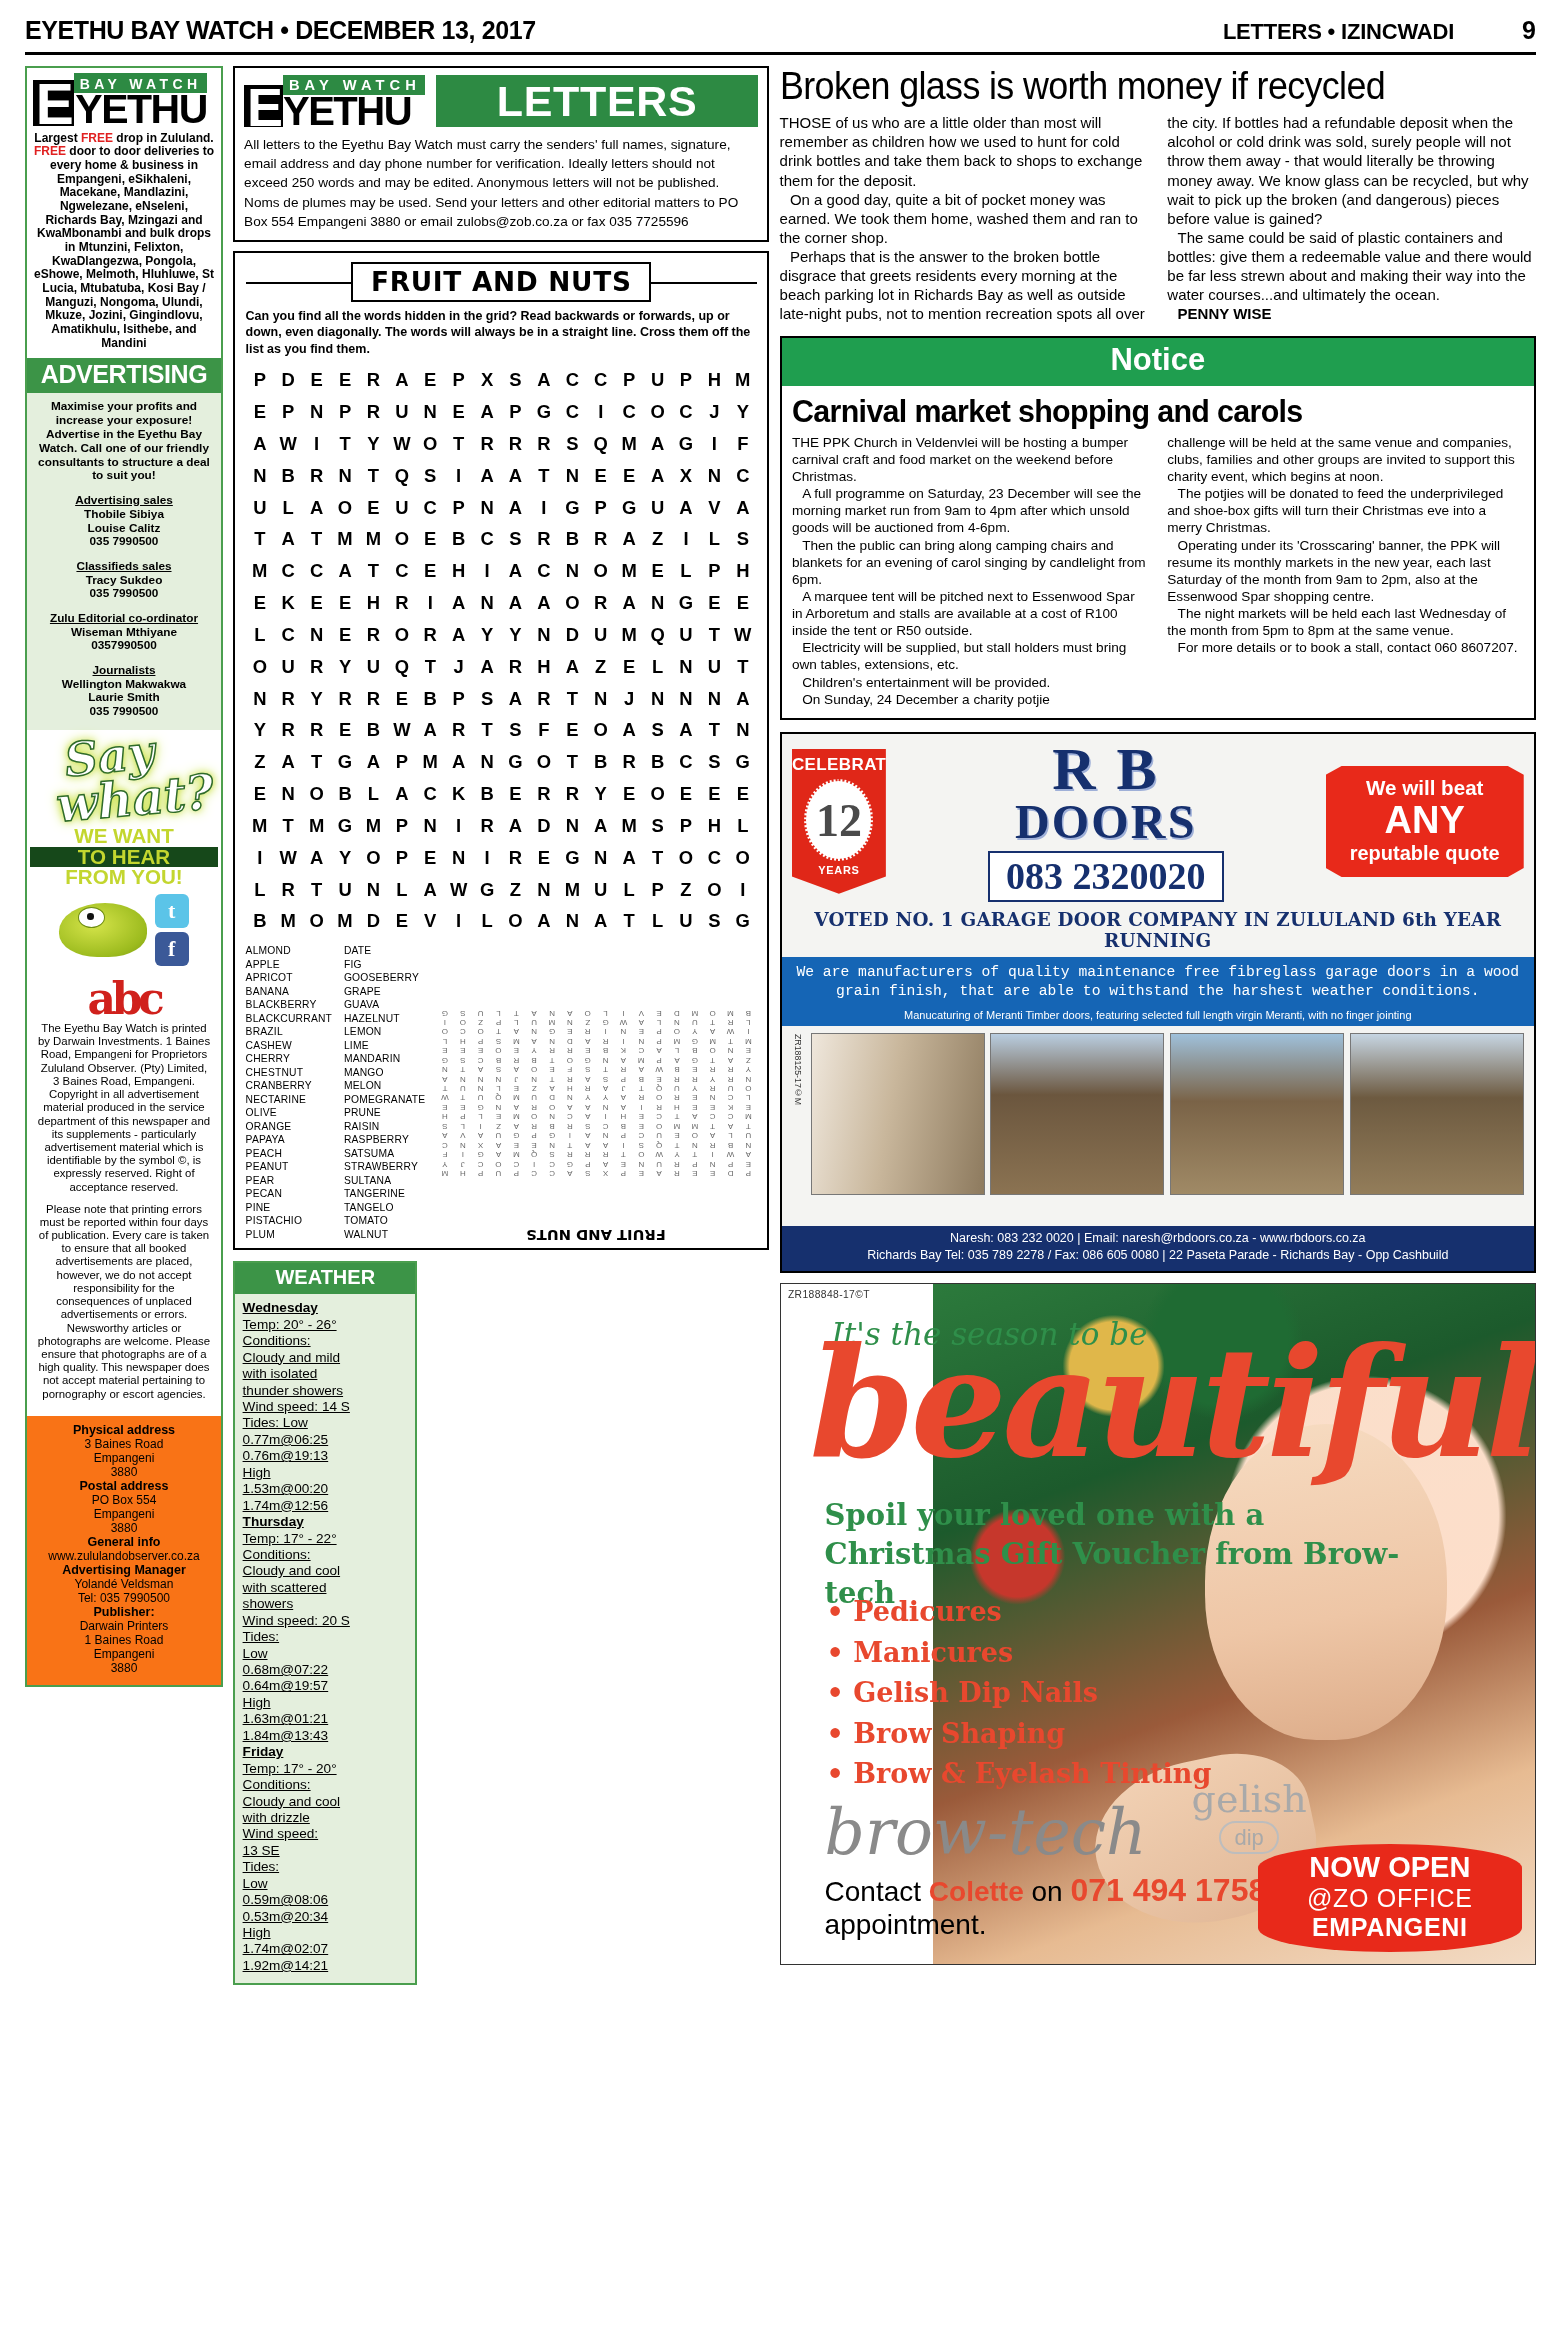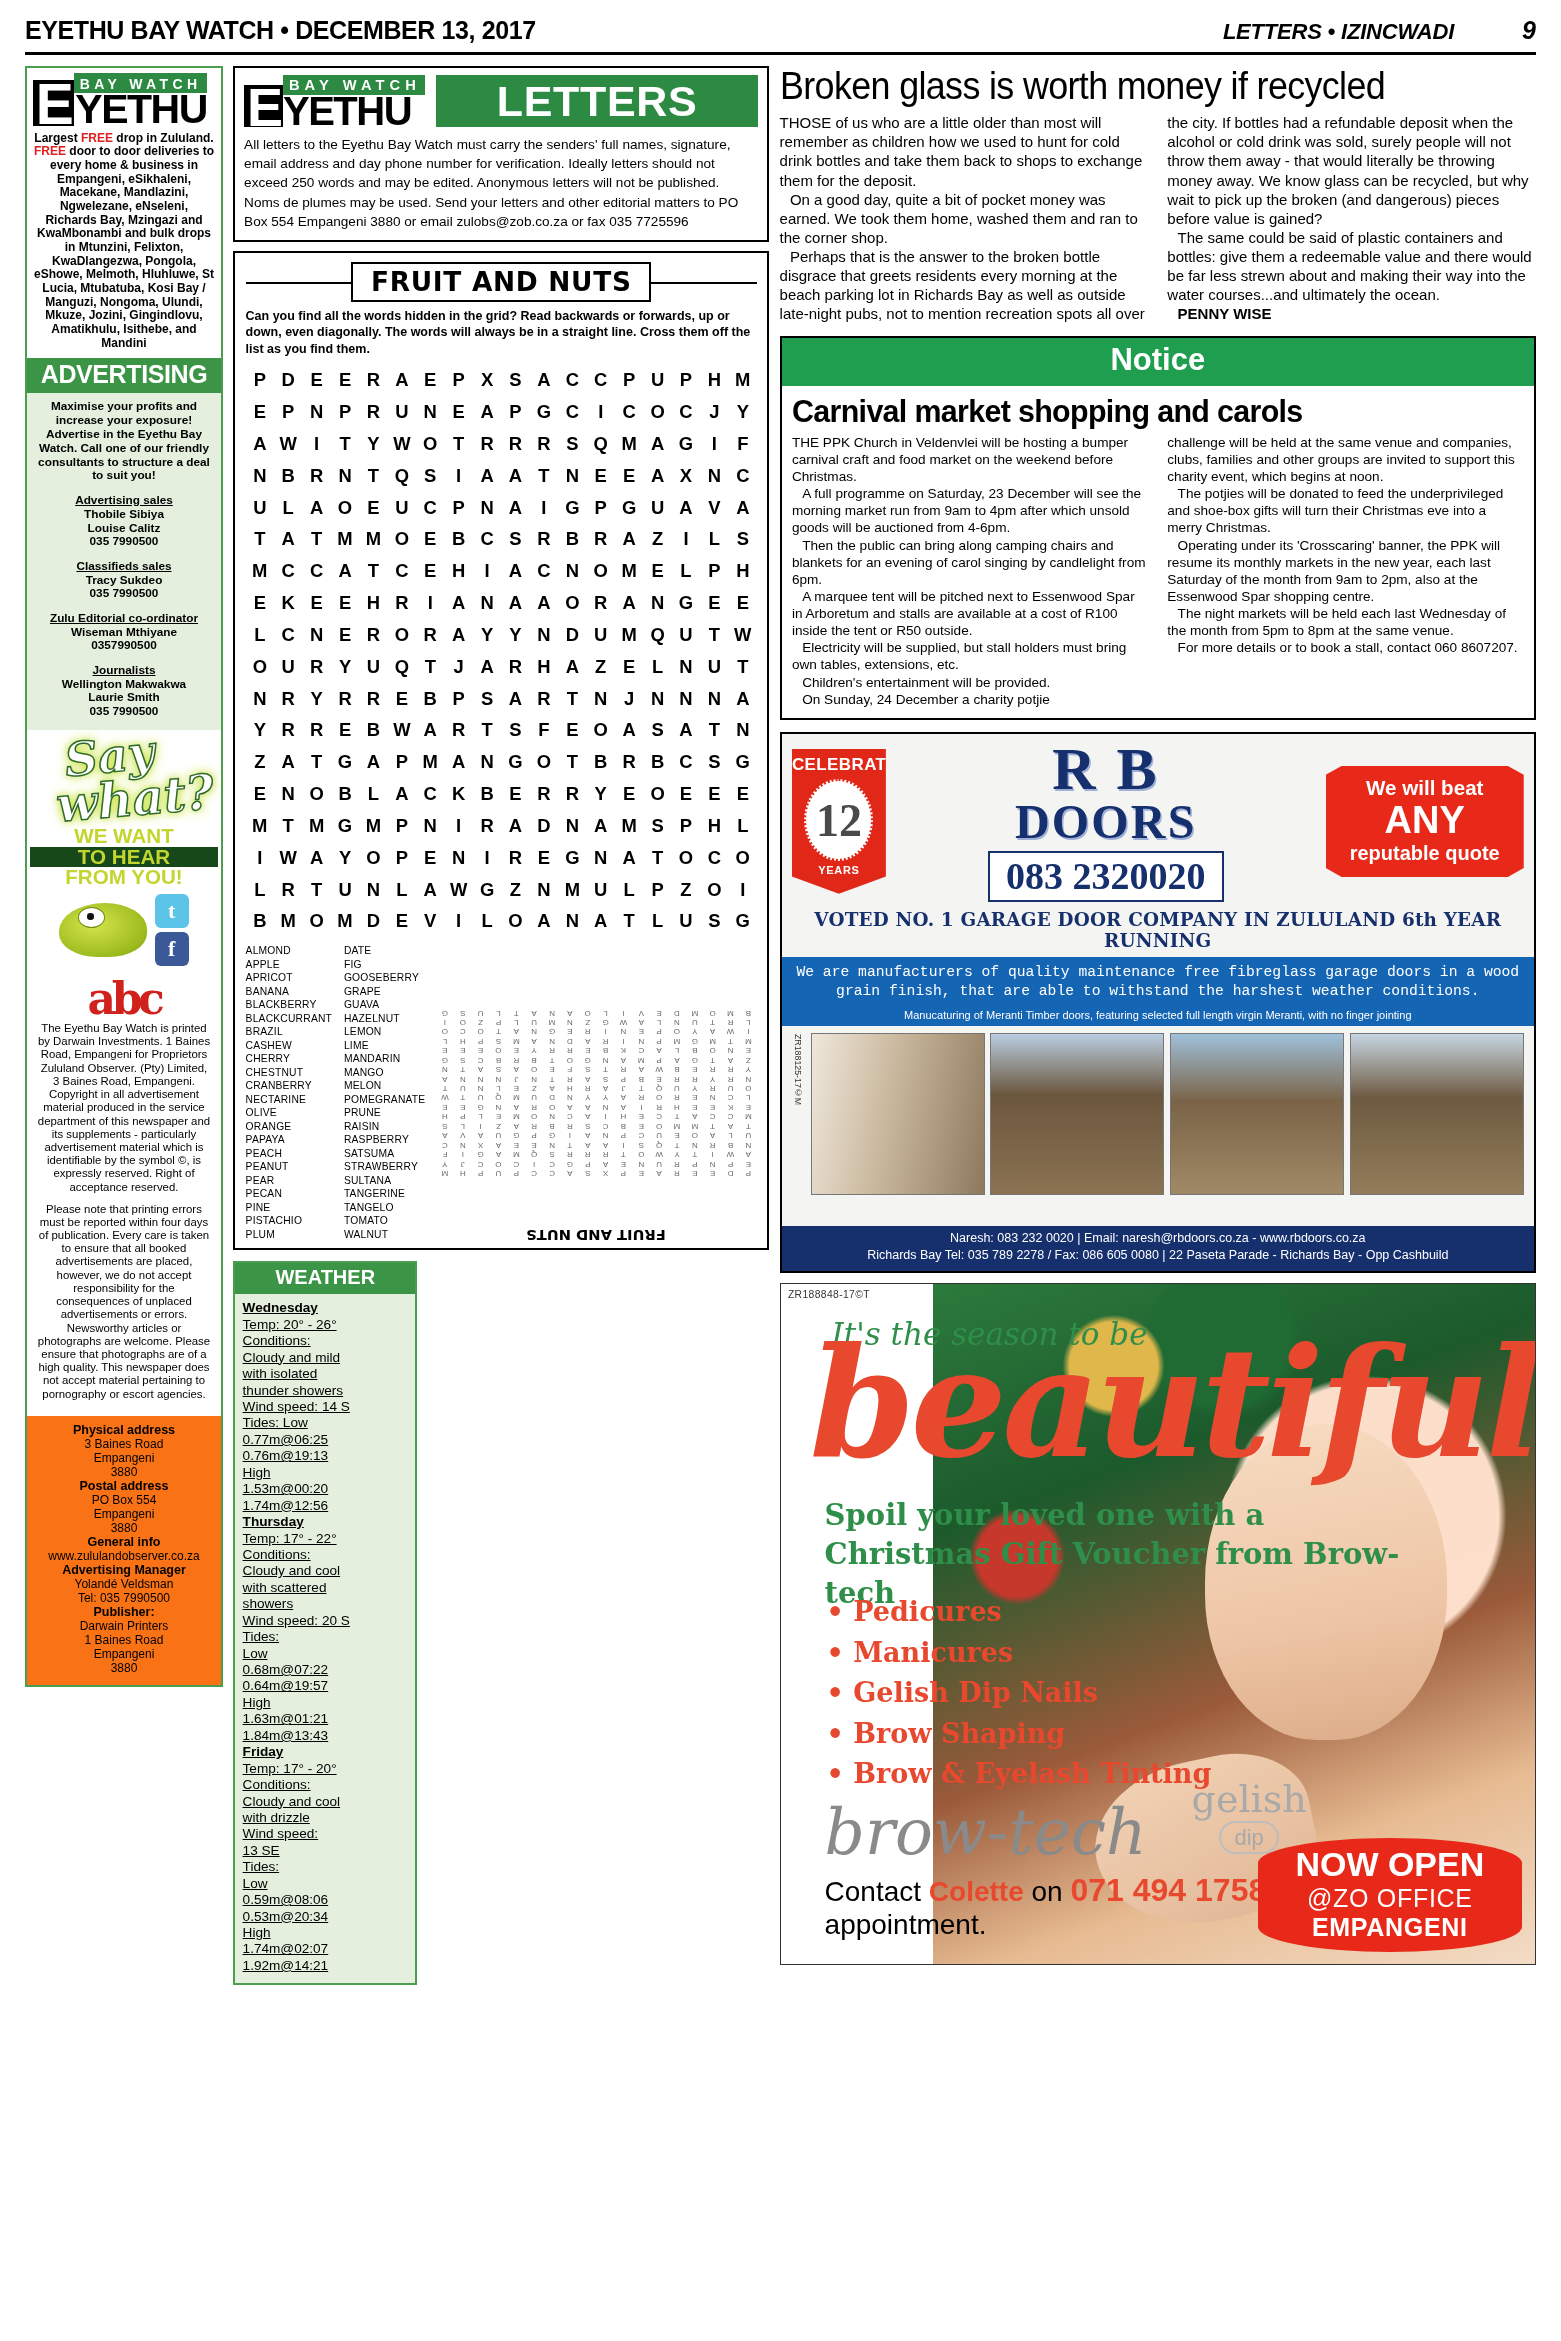--- a/index.html
+++ b/index.html
@@ -10,21 +10,21 @@
     color: #000;
     position: relative;
     overflow: hidden;
   }
   .page { width:1561px; height:2342px; position:relative; padding: 0 20.6px; }
 
   
   .masthead { display:flex; align-items:flex-end; justify-content:space-between;
               padding: 16px 4.4px 4.4px 4.4px; }
   .mh-left  { font-size: 25px; font-weight: bold; letter-spacing:-0.4px; font-family:"Liberation Sans",sans-serif; }
-  .mh-right { display:flex; align-items:flex-end; gap:68px;font-style:italic; }
+  .mh-right { display:flex; align-items:flex-end; gap:68px; }
   .mh-sect  { font-size: 22px; font-weight: bold; letter-spacing:-0.2px; }
   .mh-page  { font-size: 25px; font-weight: bold; }
   .mh-rule  { border-top: 3.7px solid #000; margin: 2.9px 4.4px 0 4.4px; }
 
   
   .body-grid { display:flex; gap:10.3px; padding: 10.3px 4.4px 0 4.4px; align-items:flex-start; }
   .col-left  { width: 198px; flex:0 0 198px; }
   .col-mid   { width: 536px; flex:0 0 536px; }
   .col-right { flex:1 1 auto; }
 
@@ -195,21 +195,21 @@
                 radial-gradient(circle at 14% 40%, #c6372c 0 40px, rgba(198,55,44,0) 48px),
                 radial-gradient(circle at 48% 8%, #1f6b33 0 66px, rgba(31,107,51,0) 81px),
                 linear-gradient(160deg,#2c7a3c 0%, #1c5a2c 28%, #9a5a3a 58%, #e7bb92 78%, #f3dcc6 100%);
   }
   .bt-photo .face { position:absolute; right:88px; top:140px; width:242px; height:316px; border-radius:50% 50% 46% 46%;
                     background: linear-gradient(170deg,#f7dcc2 0%, #eec6a6 60%, #dcab88 100%); }
   .bt-photo .hand { position:absolute; right:220px; bottom:44px; width:220px; height:162px; border-radius:50% 40% 45% 55%;
                     background: linear-gradient(160deg,#f3d3b6 0%, #e0b695 100%); transform: rotate(-12deg);}
   .bt-nowopen { position:absolute; right:13.2px; bottom:11.8px; width:264px; background:#e8291a; color:#fff;
                 text-align:center; padding:7.3px 5.9px 10.3px 5.9px; border-radius:50%/22%;}
-  .bt-nowopen .n1 { font-size:34px; font-weight:bold; }
+  .bt-nowopen .n1 { font-size:29px; font-weight:bold; }
   .bt-nowopen .n2 { font-size:25px; letter-spacing:0.7px;}
   .bt-nowopen .n3 { font-size:25px; font-weight:bold; letter-spacing:0.7px;}
 </style>
 </head>
 <body>
 
 <div class="page">
 
   <div class="masthead">
     <div class="mh-left">EYETHU BAY WATCH • DECEMBER 13, 2017</div>

